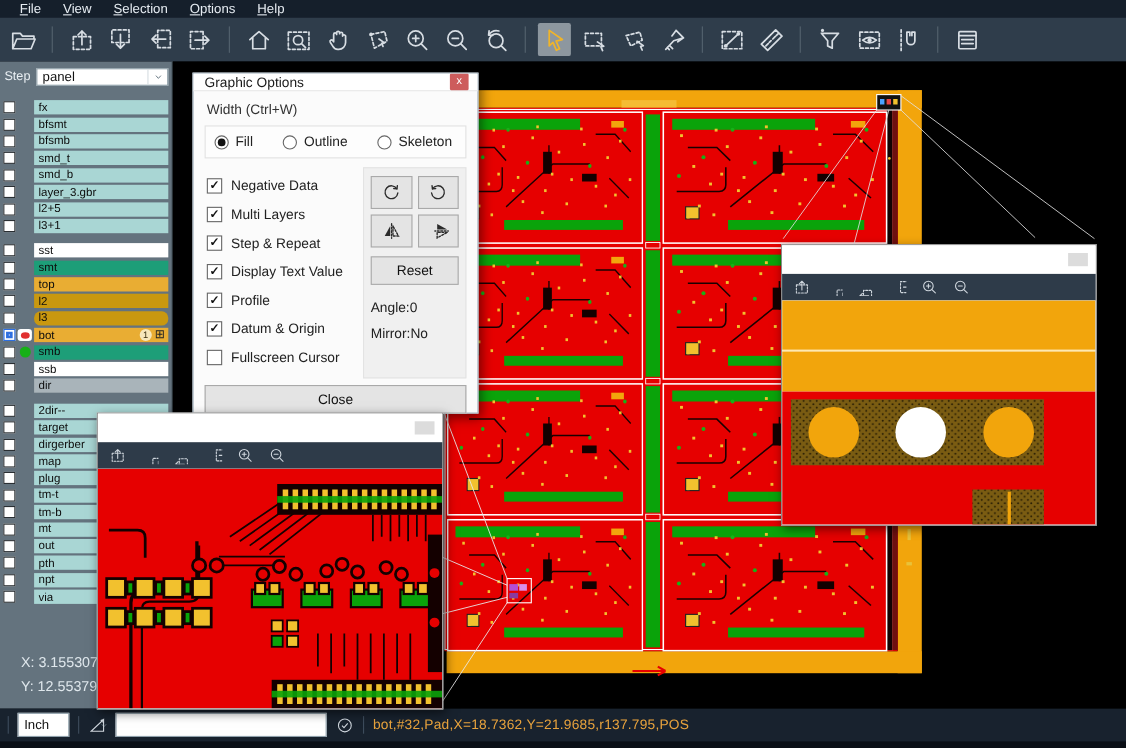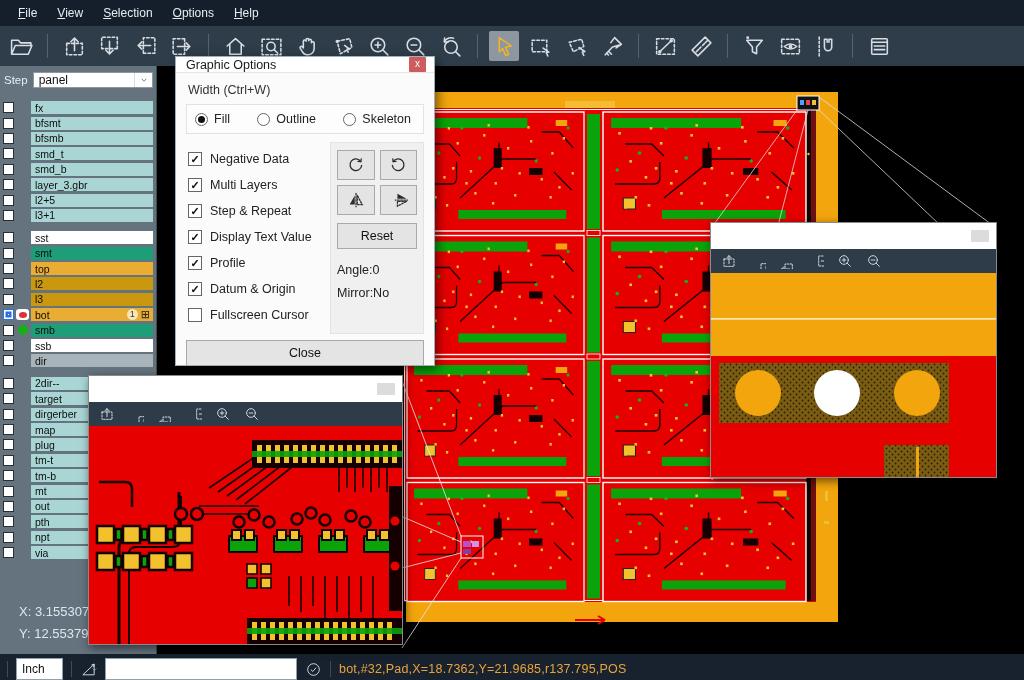--- a/index.html
+++ b/index.html
@@ -1,21 +1,21 @@
 <!DOCTYPE html>
 <html><head>
 <meta charset="utf-8">
 <style>
   * { margin:0; padding:0; box-sizing:border-box; }
   html,body { background:#000; }
   body { font-family:"Liberation Sans", sans-serif; }
   .app { position:relative; width:1024px; height:680px; overflow:hidden; background:#0a0f16; }
 
   
-  .menubar { height:26px; background:#151f2b; display:flex; align-items:center; padding-left:8px; }
+  .menubar { height:16px; background:#151f2b; display:flex; align-items:center; padding-left:8px; }
   .mitem { display:inline-block; color:#e6ecf2; font-size:12px; padding:0 10px; line-height:22px; cursor:default; }
   .mitem::first-letter { text-decoration:underline; }
 
   
   .toolbar { height:40px; background:#2f3d4b; display:flex; align-items:center; padding-left:6px; gap:6px; }
   .tbtn { width:30px; height:30px; display:flex; align-items:center; justify-content:center; color:#d7dde3; border-radius:2px; }
   .tbtn.sel { background:#8d979f; color:#f0b429; }
   .tsep { width:1px; height:24px; background:#55636f; margin:0 5px; }
   svg.ic { width:25px; height:25px; stroke:currentColor; fill:none; stroke-width:1.5; stroke-linecap:round; stroke-linejoin:round; }
   svg.ic-s { width:16px; height:16px; }
@@ -56,21 +56,21 @@
   .unitbox { width:47px; height:22px; background:#fff; border:1px solid #8fa0ab; display:flex; align-items:center; font-size:12px; color:#111;gap:44px; }
   .unitbox .val { flex:1; padding-left:5px; }
   .unitbox .chev { width:15px; color:#6a7a85; display:flex; align-items:center; }
   .unitbox .chev svg { width:11px; height:11px; stroke:currentColor; fill:none; stroke-width:1.8; }
   .sicon { color:#cfd6dd; display:flex; align-items:center; }
   .sicon svg { width:17px; height:17px; stroke:currentColor; fill:none; stroke-width:1.4; }
   .cmdinput { width:192px; height:22px; background:#fff; border:1px solid #8fa0ab; font-size:12px; padding:0 5px; font-family:"Liberation Sans",sans-serif; }
   .smsg { color:#e8a33d; font-size:12.5px; letter-spacing:.2px; }
 
   
-  .dialog { position:absolute; left:175px; top:56px; width:260px; height:310px; background:#fbfbfb; border:1px solid #9fb0bd; box-shadow:3px 4px 10px rgba(0,0,0,.5); display:flex; flex-direction:column; }
+  .dialog { position:absolute; left:175px; top:66px; width:260px; height:310px; background:#fbfbfb; border:1px solid #9fb0bd; box-shadow:3px 4px 10px rgba(0,0,0,.5); display:flex; flex-direction:column; }
   .dtitle { height:27px; background:#fff; border-bottom:1px solid #e6e6e6; display:flex; align-items:center; }
   .dtitle .txt { flex:1; font-size:12.5px; color:#1a1a1a; padding-left:10px; }
   .dclose { width:17px; height:15px; background:#cd5c5c; color:#fff; font-size:10px; line-height:14px; text-align:center; margin-right:8px; border-radius:1px; }
   .dbody { flex:1; padding:7px 10px 0 10px; font-size:12.5px; color:#222; }
   .wlabel { margin:3px 0 7px 2px; color:#333; }
   .radiogroup { border:1px solid #e2e2e2; background:#fdfdfd; height:30px; display:flex; align-items:center; justify-content:space-between; padding:0 12px 0 8px; margin-bottom:8px; }
   .ritem { display:flex; align-items:center; gap:6px; }
   .radio { width:13px; height:13px; border:1px solid #666; border-radius:50%; background:#fff; display:flex; align-items:center; justify-content:center; }
   .rdot { width:7px; height:7px; background:#111; border-radius:50%; }
   .dcols { display:flex; gap:8px; }
@@ -454,21 +454,21 @@
               <span class="lind-slot"></span>
               <span class="lname" style="background: rgb(201, 152, 15);">
                 <span class="lname-text">l2</span>
 
               </span>
             </div>
 
             <div class="layer-row">
               <span class="lcb"></span>
               <span class="lind-slot"></span>
-              <span class="lname" style="background: rgb(201, 152, 15);">
+              <span class="lname" style="background: rgb(201, 152, 15); border-radius: 6px;">
                 <span class="lname-text">l3</span>
 
               </span>
             </div>
 
             <div class="layer-row">
               <span class="lcb checked"></span>
               <span class="lind-slot">
                 <span class="lind red"></span>
               </span>

